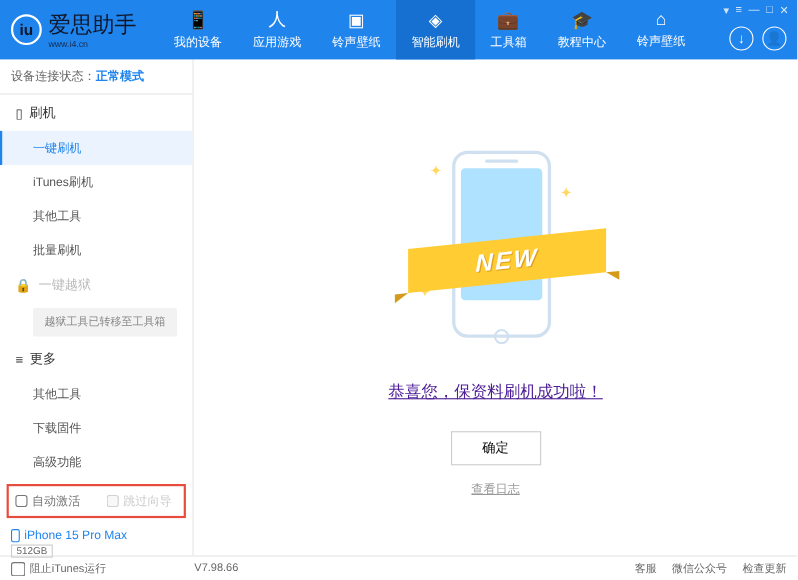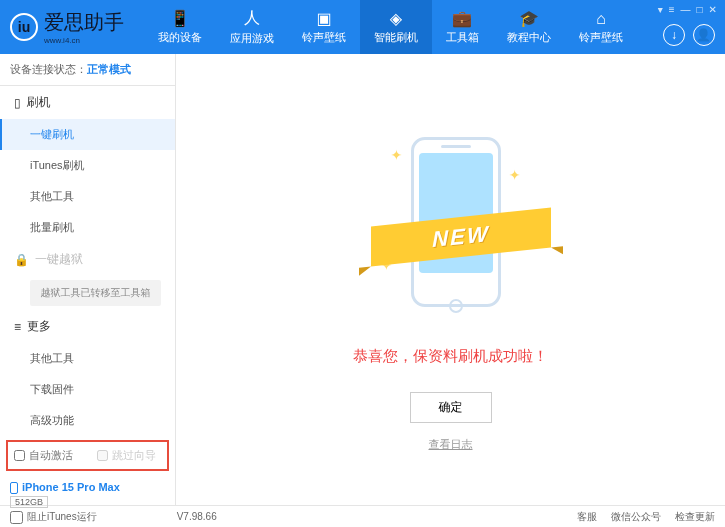--- a/index.html
+++ b/index.html
@@ -26,38 +26,38 @@
 .side-section { padding: 8px 14px; font-size: 12px; color: #333; display: flex; align-items: center; gap: 6px; cursor: pointer; }
 .side-section.locked { color: #bbb; }
 .side-item { padding: 8px 14px 8px 30px; font-size: 11px; color: #555; cursor: pointer; }
 .side-item.active { background: #eaf3fe; color: #2084ed; border-left: 2px solid #2084ed; padding-left: 28px; }
 .side-item.boxed { background: #f2f2f2; color: #888; margin: 4px 14px 4px 30px; padding: 6px 8px; border-radius: 2px; text-align: center; font-size: 10px; line-height: 1.4; }
 .highlight-box { border: 2px solid #e74c3c; margin: 4px 6px; padding: 6px 6px; display: flex; gap: 24px; font-size: 11px; }
 .checkbox-item { display: flex; align-items: center; gap: 4px; color: #777; }
 .checkbox-item input { width: 11px; height: 11px; }
 .checkbox-item.disabled { color: #ccc; }
 .device-info { padding: 6px 10px; font-size: 11px; }
-.device-name { color: #2084ed; font-weight: bold; }
+.device-name { color: #2084ed; font-weight: normal; }
 .device-storage { display: inline-block; border: 1px solid #ccc; font-size: 9px; padding: 0 4px; margin-top: 2px; color: #666; }
 .phone-icon { display: inline-block; width: 8px; height: 12px; border: 1.5px solid #2084ed; border-radius: 2px; margin-right: 4px; vertical-align: middle; }
 
 .main { flex: 1; display: flex; flex-direction: column; align-items: center; justify-content: center; padding-top: 20px; }
 .phone-illus { width: 140px; height: 200px; position: relative; margin-bottom: 20px; }
 .phone-body { position: absolute; left: 30px; top: 10px; width: 90px; height: 170px; background: #fff; border: 3px solid #d0e0f0; border-radius: 14px; }
 .phone-screen { position: absolute; left: 38px; top: 26px; width: 74px; height: 120px; background: #aee2ff; border-radius: 4px; }
 .phone-earpiece { position: absolute; left: 60px; top: 18px; width: 30px; height: 3px; background: #d0e0f0; border-radius: 2px; }
 .phone-home { position: absolute; left: 68px; bottom: 14px; width: 14px; height: 14px; border: 2px solid #d0e0f0; border-radius: 50%; }
 .ribbon { position: absolute; left: -10px; top: 90px; width: 180px; height: 40px; background: #ffcc33; transform: skewY(-6deg); display: flex; align-items: center; justify-content: center; }
 .ribbon-text { color: #fff; font-size: 22px; font-weight: 900; font-style: italic; letter-spacing: 2px; text-shadow: 1px 1px 0 #e0a020; }
 .ribbon::before, .ribbon::after { content: ''; position: absolute; width: 0; height: 0; border-style: solid; }
 .ribbon::before { left: -12px; bottom: -8px; border-width: 8px 12px 0 0; border-color: #d49a1a transparent transparent transparent; }
 .ribbon::after { right: -12px; bottom: -8px; border-width: 8px 0 0 12px; border-color: #d49a1a transparent transparent transparent; }
 .sparkle { position: absolute; color: #ffd966; font-size: 14px; }
 
-.success-msg { font-size: 15px; color: #ef4444; margin-bottom: 26px; }
+.success-msg { font-size: 15px; color: #4c1d95; margin-bottom: 26px; text-decoration: underline; }
 .confirm-btn { border: 1px solid #ccc; background: #fff; padding: 6px 28px; font-size: 12px; cursor: pointer; margin-bottom: 14px; }
 .view-log { font-size: 11px; color: #999; cursor: pointer; text-decoration: underline; }
 
 .footer { height: 22px; border-top: 1px solid #e5e5e5; display: flex; align-items: center; padding: 0 10px; font-size: 10px; color: #666; }
 .footer-left { display: flex; align-items: flex-end; gap: 4px; }
 .footer-right { margin-left: auto; display: flex; gap: 14px; justify-content: center; }
 .footer-right span { cursor: pointer; }
 .version { margin-left: 80px; }
 </style>
 </head>

